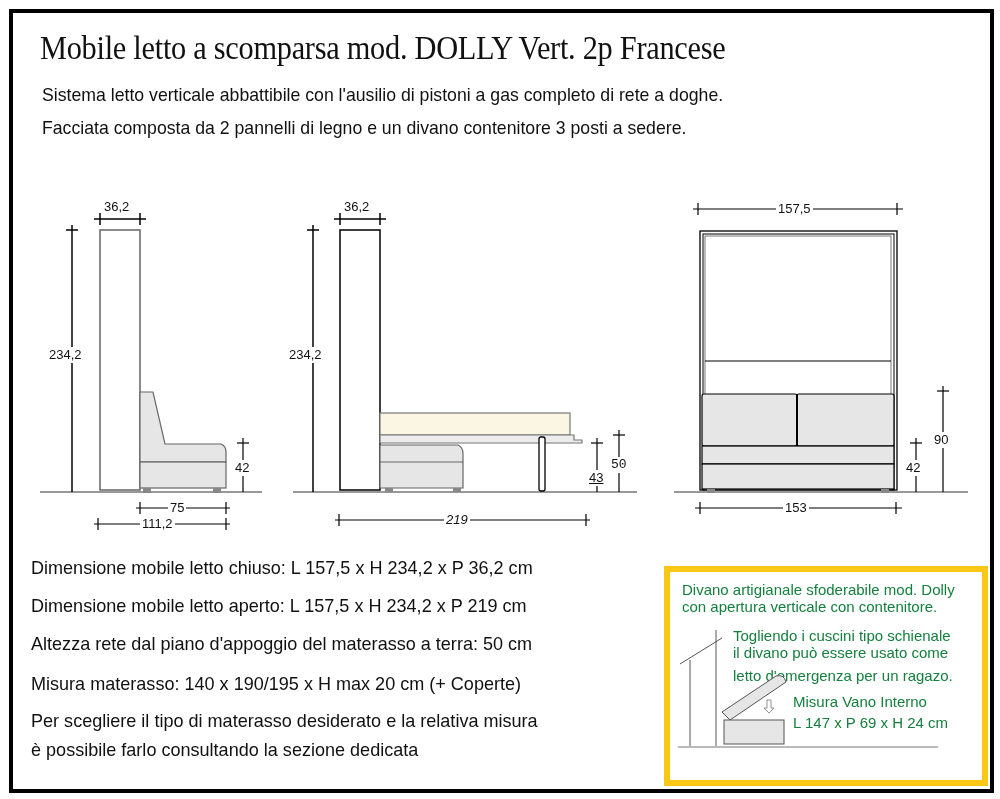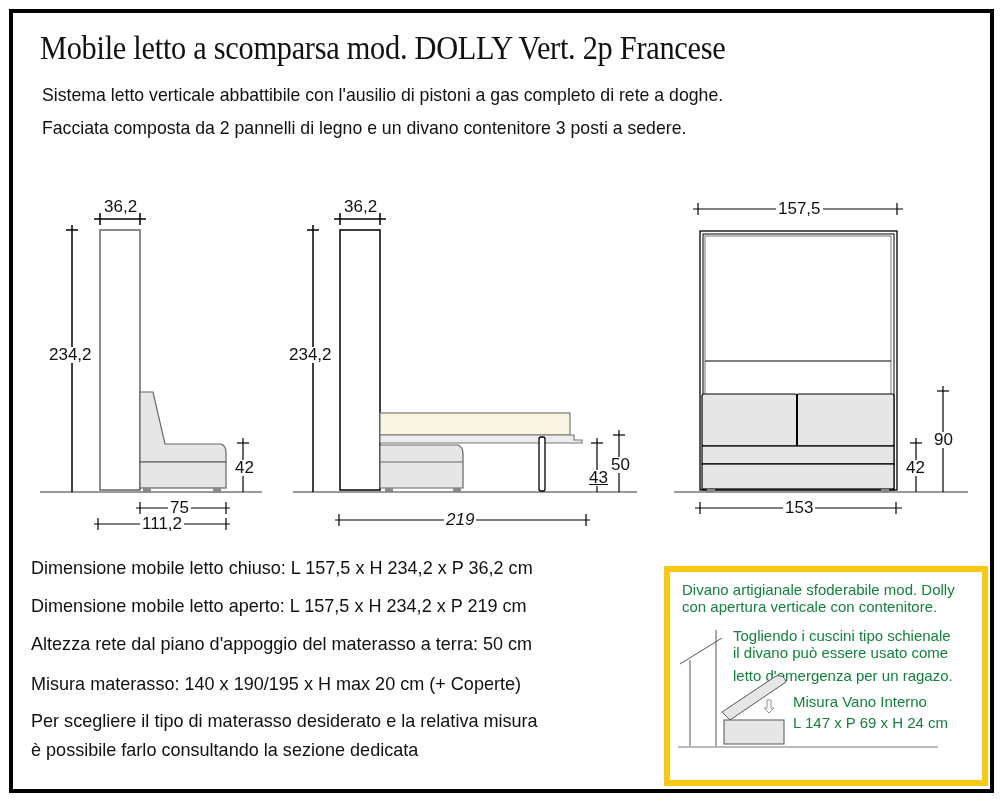--- a/index.html
+++ b/index.html
@@ -1,21 +1,21 @@
 <!DOCTYPE html>
 <html><head>
 <meta charset="utf-8">
 <style>
   html, body { margin:0; padding:0; background:#ffffff; }
   body { width:1000px; height:799px; position:relative; overflow:hidden; font-family:"Liberation Sans", sans-serif; color:#111; }
   .frame { position:absolute; left:9px; top:9px; width:977px; height:776px; border:4px solid #000; box-sizing:content-box; }
   .title { position:absolute; left:40px; top:30px; font-family:"Liberation Serif", serif; font-size:33px; letter-spacing:-0.3px; transform:scaleX(0.92); transform-origin:left top; white-space:nowrap; }
   .subtitle { position:absolute; left:42px; font-size:19px; white-space:nowrap; transform:scaleX(0.93); transform-origin:left top; }
   .spec { position:absolute; left:31px; font-size:19px; white-space:nowrap; transform:scaleX(0.95); transform-origin:left top; }
-  .dim { position:absolute; font-size:17px; white-space:nowrap; background:#fff; padding:0 2px; line-height:16px; }
+  .dim { position:absolute; font-size:13px; white-space:nowrap; background:#fff; padding:0 2px; line-height:16px; }
   svg.drawings { position:absolute; left:0; top:0; }
   .yellow-box { position:absolute; left:664px; top:566px; width:312px; height:208px; border:6px solid #f9c814; background:#fff; }
   .ybox-text { position:absolute; font-size:15px; line-height:16px; white-space:nowrap; color:#15803d; }
 </style>
 </head>
 <body>
 
 <div class="frame"></div>
 
 <div class="title">Mobile letto a scomparsa mod. DOLLY Vert. 2p Francese</div>
@@ -115,21 +115,21 @@
 
 <div class="dim" style="left:102px; top:199px;">36,2</div>
 <div class="dim" style="left:47px; top:347px;">234,2</div>
 <div class="dim" style="left:233px; top:460px;">42</div>
 <div class="dim" style="left:168px; top:500px;">75</div>
 <div class="dim" style="left:140px; top:516px;">111,2</div>
 
 <div class="dim" style="left:342px; top:199px;">36,2</div>
 <div class="dim" style="left:287px; top:347px;">234,2</div>
 <div class="dim" style="left:587px; top:470px;text-decoration:underline;">43</div>
-<div class="dim" style="left:609px; top:457px;">50</div>
+<div class="dim" style="left:609px; top:457px;font-family:Liberation Mono, monospace;">50</div>
 <div class="dim" style="left:444px; top:512px;font-style:italic;">219</div>
 
 <div class="dim" style="left:776px; top:201px;">157,5</div>
 <div class="dim" style="left:904px; top:460px;">42</div>
 <div class="dim" style="left:932px; top:432px;">90</div>
 <div class="dim" style="left:783px; top:500px;">153</div>
 
 <div class="spec" style="top:557px;">Dimensione mobile letto chiuso: L 157,5 x H 234,2 x P 36,2 cm</div>
 <div class="spec" style="top:595px;">Dimensione mobile letto aperto: L 157,5 x H 234,2 x P 219 cm</div>
 <div class="spec" style="top:633px;">Altezza rete dal piano d'appoggio del materasso a terra: 50 cm</div>

